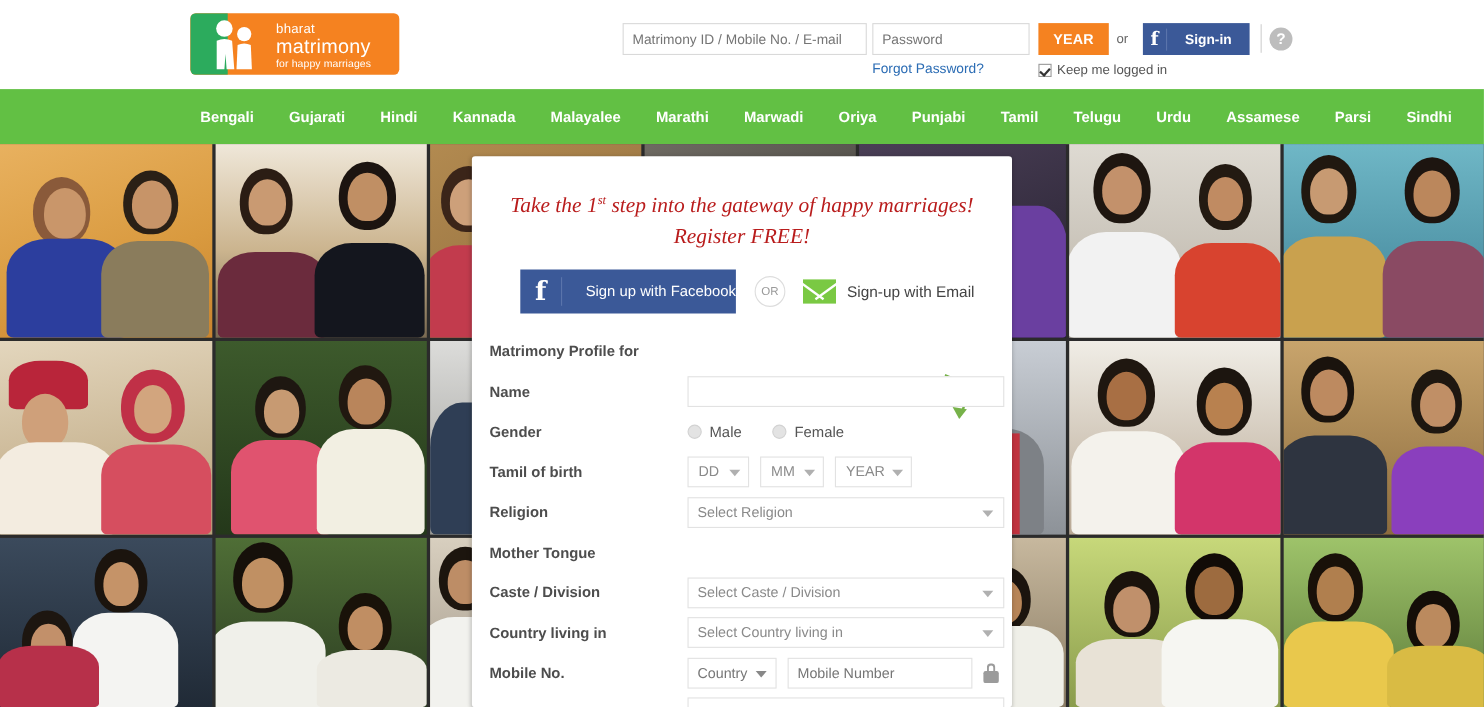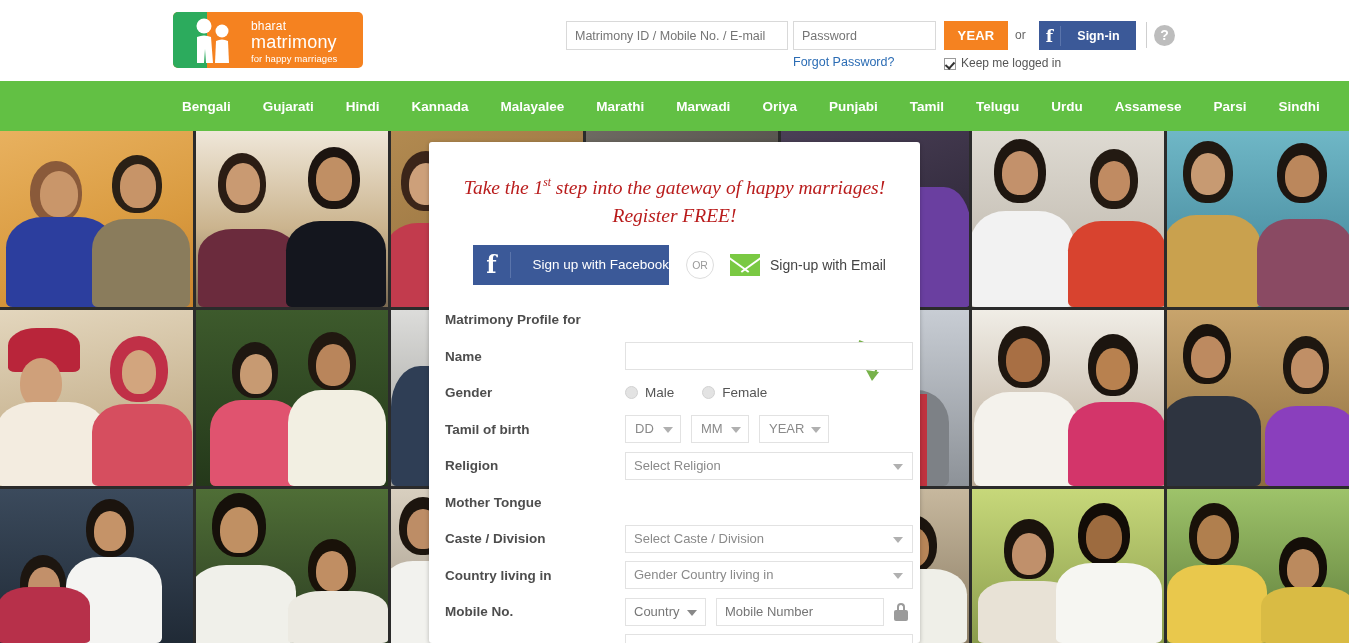--- a/index.html
+++ b/index.html
@@ -637,21 +637,21 @@
           <span>Select Caste / Division</span>
           <span class="caret"></span>
         </div>
       </div>
     </div>
 
     <div class="frow">
       <div class="flabel">Country living in</div>
       <div class="fctl">
         <div class="sel">
-          <span>Gender Country living in</span>
+          <span>Select Country living in</span>
           <span class="caret"></span>
         </div>
       </div>
     </div>
 
     <div class="frow">
       <div class="flabel">Mobile No.</div>
       <div class="fctl">
         <div class="mobile-row">
           <div class="sel-country">

